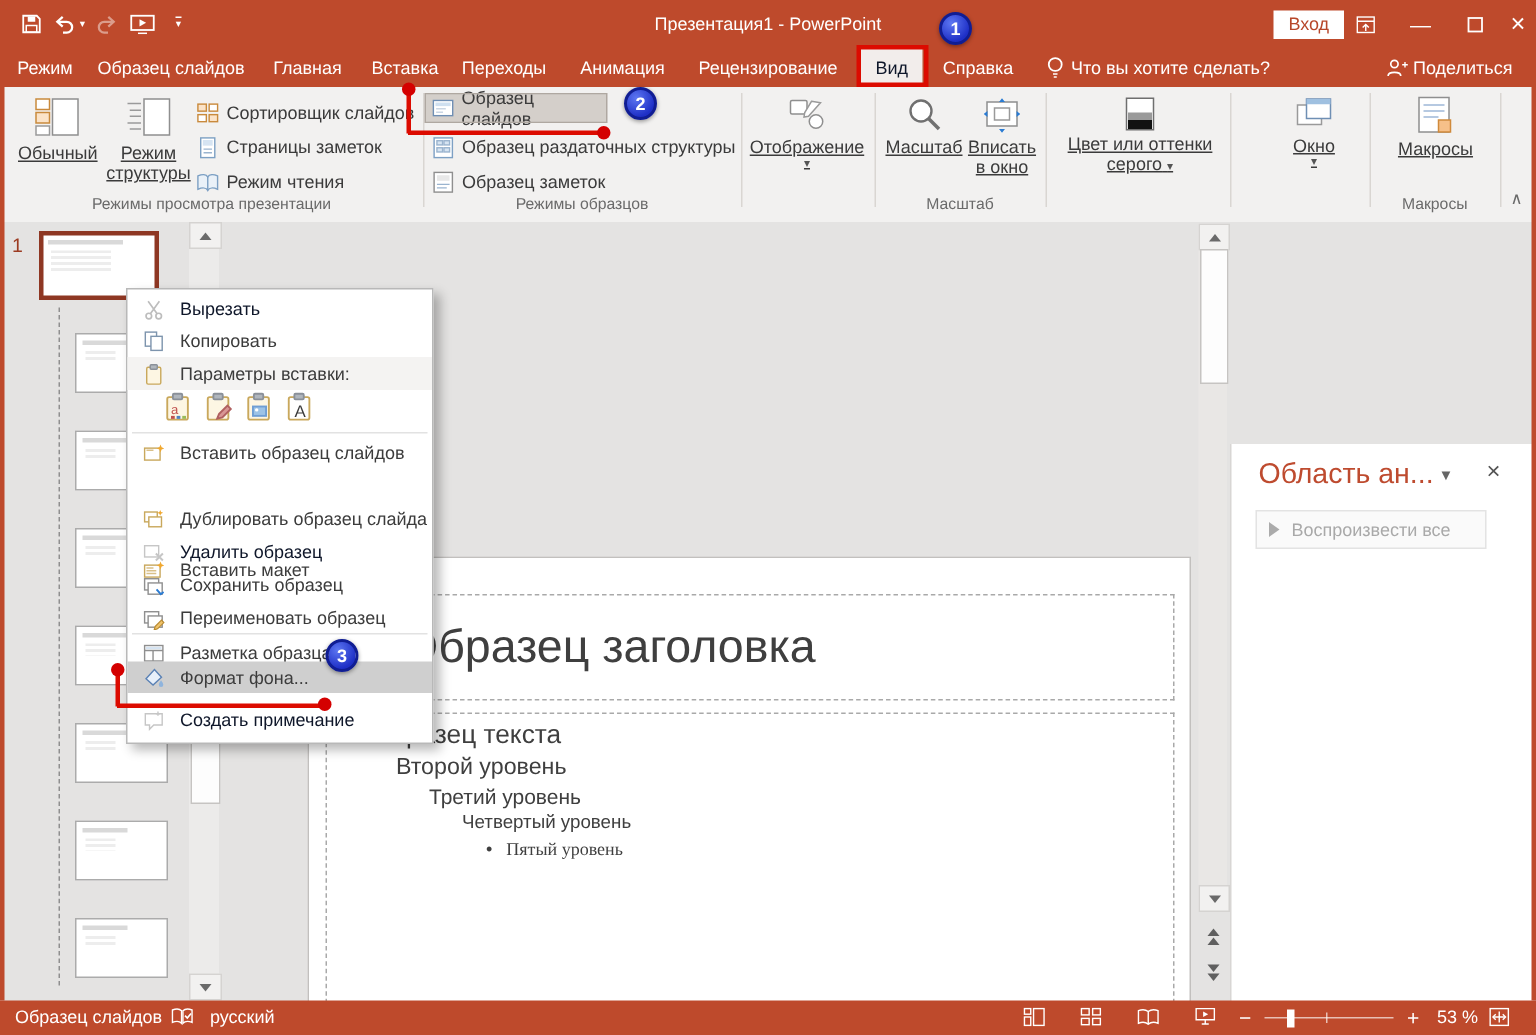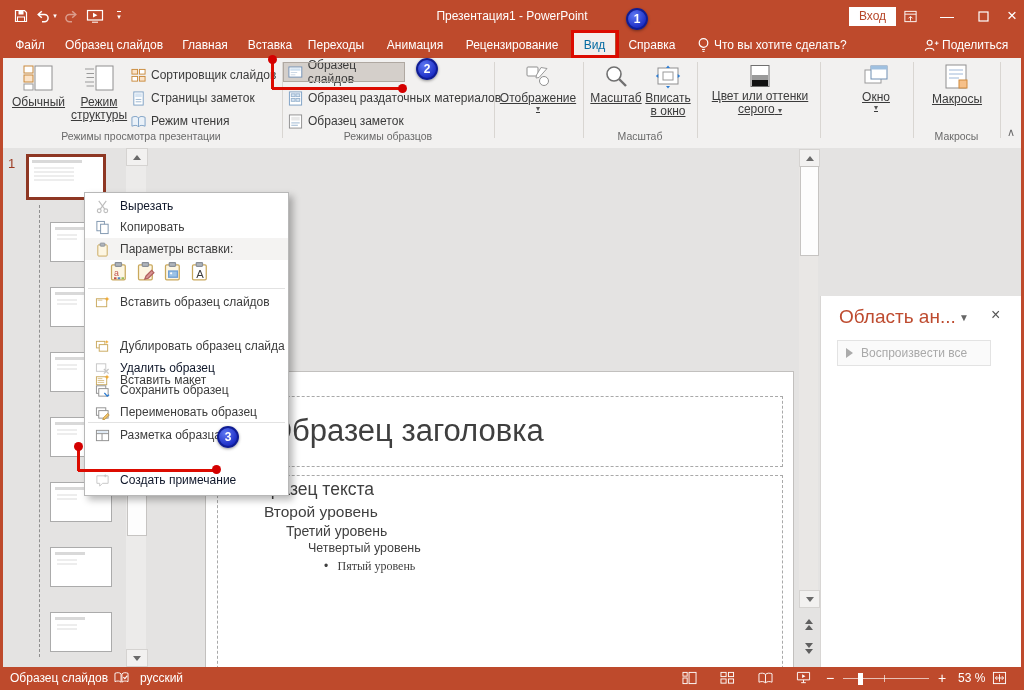--- a/index.html
+++ b/index.html
@@ -114,28 +114,28 @@
     <span class="win-btn" style="left:930px;font-size:14px;">—</span>
     <span class="win-btn" style="left:966px;">
       <svg width="11" height="11" viewBox="0 0 11 11">
           <rect x="1" y="1" width="9" height="9" fill="none" stroke="#fff" stroke-width="1.2"></rect>
         </svg>
     </span>
     <span class="win-btn" style="left:1000px;width:24px;font-size:17px;">×</span>
   </div>
 
   <div class="abs" id="tabrow">
-    <span class="tab" style="left:8px;width:44px;">Файл</span>
+    <span class="tab" style="left:8px;width:44px;">Режим</span>
     <span class="tab" style="left:60px;width:108px;">Образец слайдов</span>
     <span class="tab" style="left:176px;width:58px;">Главная</span>
     <span class="tab" style="left:244px;width:52px;">Вставка</span>
     <span class="tab" style="left:302px;width:68px;">Переходы</span>
     <span class="tab" style="left:380px;width:70px;">Анимация</span>
     <span class="tab" style="left:460px;width:104px;">Рецензирование</span>
-    <span class="tab" style="left:574px;width:41px;background:#F2EDEB;color:#0369a1;">Вид</span>
+    <span class="tab" style="left:574px;width:41px;background:#F2EDEB;color:#0f172a;">Вид</span>
     <span class="tab" style="left:624px;width:56px;">Справка</span>
     <span class="abs" style="left:697px;top:5px;">
       <svg width="13" height="16" viewBox="0 0 13 16">
           <circle cx="6.5" cy="6" r="4.3" fill="none" stroke="#fff" stroke-width="1.2"></circle>
           <path d="M5 12.4h3M5.5 14.4h2" stroke="#fff"></path>
         </svg>
     </span>
     <span class="tab" style="left:714px;width:150px;text-align:left;">Что вы хотите сделать?</span>
     <span class="abs" style="left:924px;top:6px;">
       <svg width="15" height="15" viewBox="0 0 16 16">
@@ -201,21 +201,21 @@
       <span>Образец слайдов</span>
     </div>
     <div class="smallbtn" style="left:288px;top:31px;">
       <svg width="15" height="15" viewBox="0 0 16 16">
           <rect x="1.5" y="1" width="13" height="14" fill="#fff" stroke="#7DA0C4"></rect>
           <rect x="3.5" y="3" width="4" height="3" fill="#D6E4F2" stroke="#9ab4cf"></rect>
           <rect x="8.5" y="3" width="4" height="3" fill="#D6E4F2" stroke="#9ab4cf"></rect>
           <rect x="3.5" y="8" width="4" height="3" fill="#D6E4F2" stroke="#9ab4cf"></rect>
           <rect x="8.5" y="8" width="4" height="3" fill="#D6E4F2" stroke="#9ab4cf"></rect>
         </svg>
-      <span>Образец раздаточных материалов</span>
+      <span>Образец раздаточных структуры</span>
     </div>
     <div class="smallbtn" style="left:288px;top:54px;">
       <svg width="15" height="15" viewBox="0 0 16 16">
           <rect x="1.5" y="1" width="13" height="14" fill="#fff" stroke="#8F8F8F"></rect>
           <rect x="3.5" y="3" width="9" height="4" fill="#E8E8E8"></rect>
           <path d="M3.5 9.5h9M3.5 12h7" stroke="#9ab4cf"></path>
         </svg>
       <span>Образец заметок</span>
     </div>
     <div class="rg-label" style="left:282px;width:212px;">Режимы образцов</div>
@@ -480,20 +480,29 @@
     <div class="msep" style="top:229px;"></div>
     <div class="mi" style="top:231px;">
       <span class="mico">
           <svg width="15" height="15" viewBox="0 0 16 16">
             <rect x="1.5" y="2.5" width="13" height="11" fill="#fff" stroke="#8F8F8F"></rect>
             <path d="M1.5 6h13M7.5 6v7.5" stroke="#8F8F8F"></path>
             <rect x="2.5" y="3.5" width="11" height="1.6" fill="#D6E4F2"></rect>
           </svg>
         </span>
       <span class="mlbl">Разметка образца...</span>
+    </div>
+    <div class="mi" style="top:248px;height:21px;background:#CFCFCF;">
+      <span class="mico">
+          <svg width="15" height="15" viewBox="0 0 16 16">
+            <path d="M2.5 9l6-6.5 5 5.5-6 5.5z" fill="#E8F0FA" stroke="#5B82B5"></path>
+            <path d="M13.2 10.2c.7 1.2 1.6 2.2 1.6 3.1a1.6 1.6 0 0 1-3.2 0c0-.9.9-1.9 1.6-3.1z" fill="#8FB4DD"></path>
+          </svg>
+        </span>
+      <span class="mlbl">Формат фона...</span>
     </div>
     <div class="mi disabled" style="top:276px;">
       <span class="mico">
           <svg width="15" height="15" viewBox="0 0 16 16">
             <path d="M2 3h12v8H8l-3 3v-3H2z" fill="#fff" stroke="#C6C6C6"></path>
             <path d="M11 1.5v3M9.5 3h3" stroke="#C6C6C6"></path>
           </svg>
         </span>
       <span class="mlbl">Создать примечание</span>
     </div>

